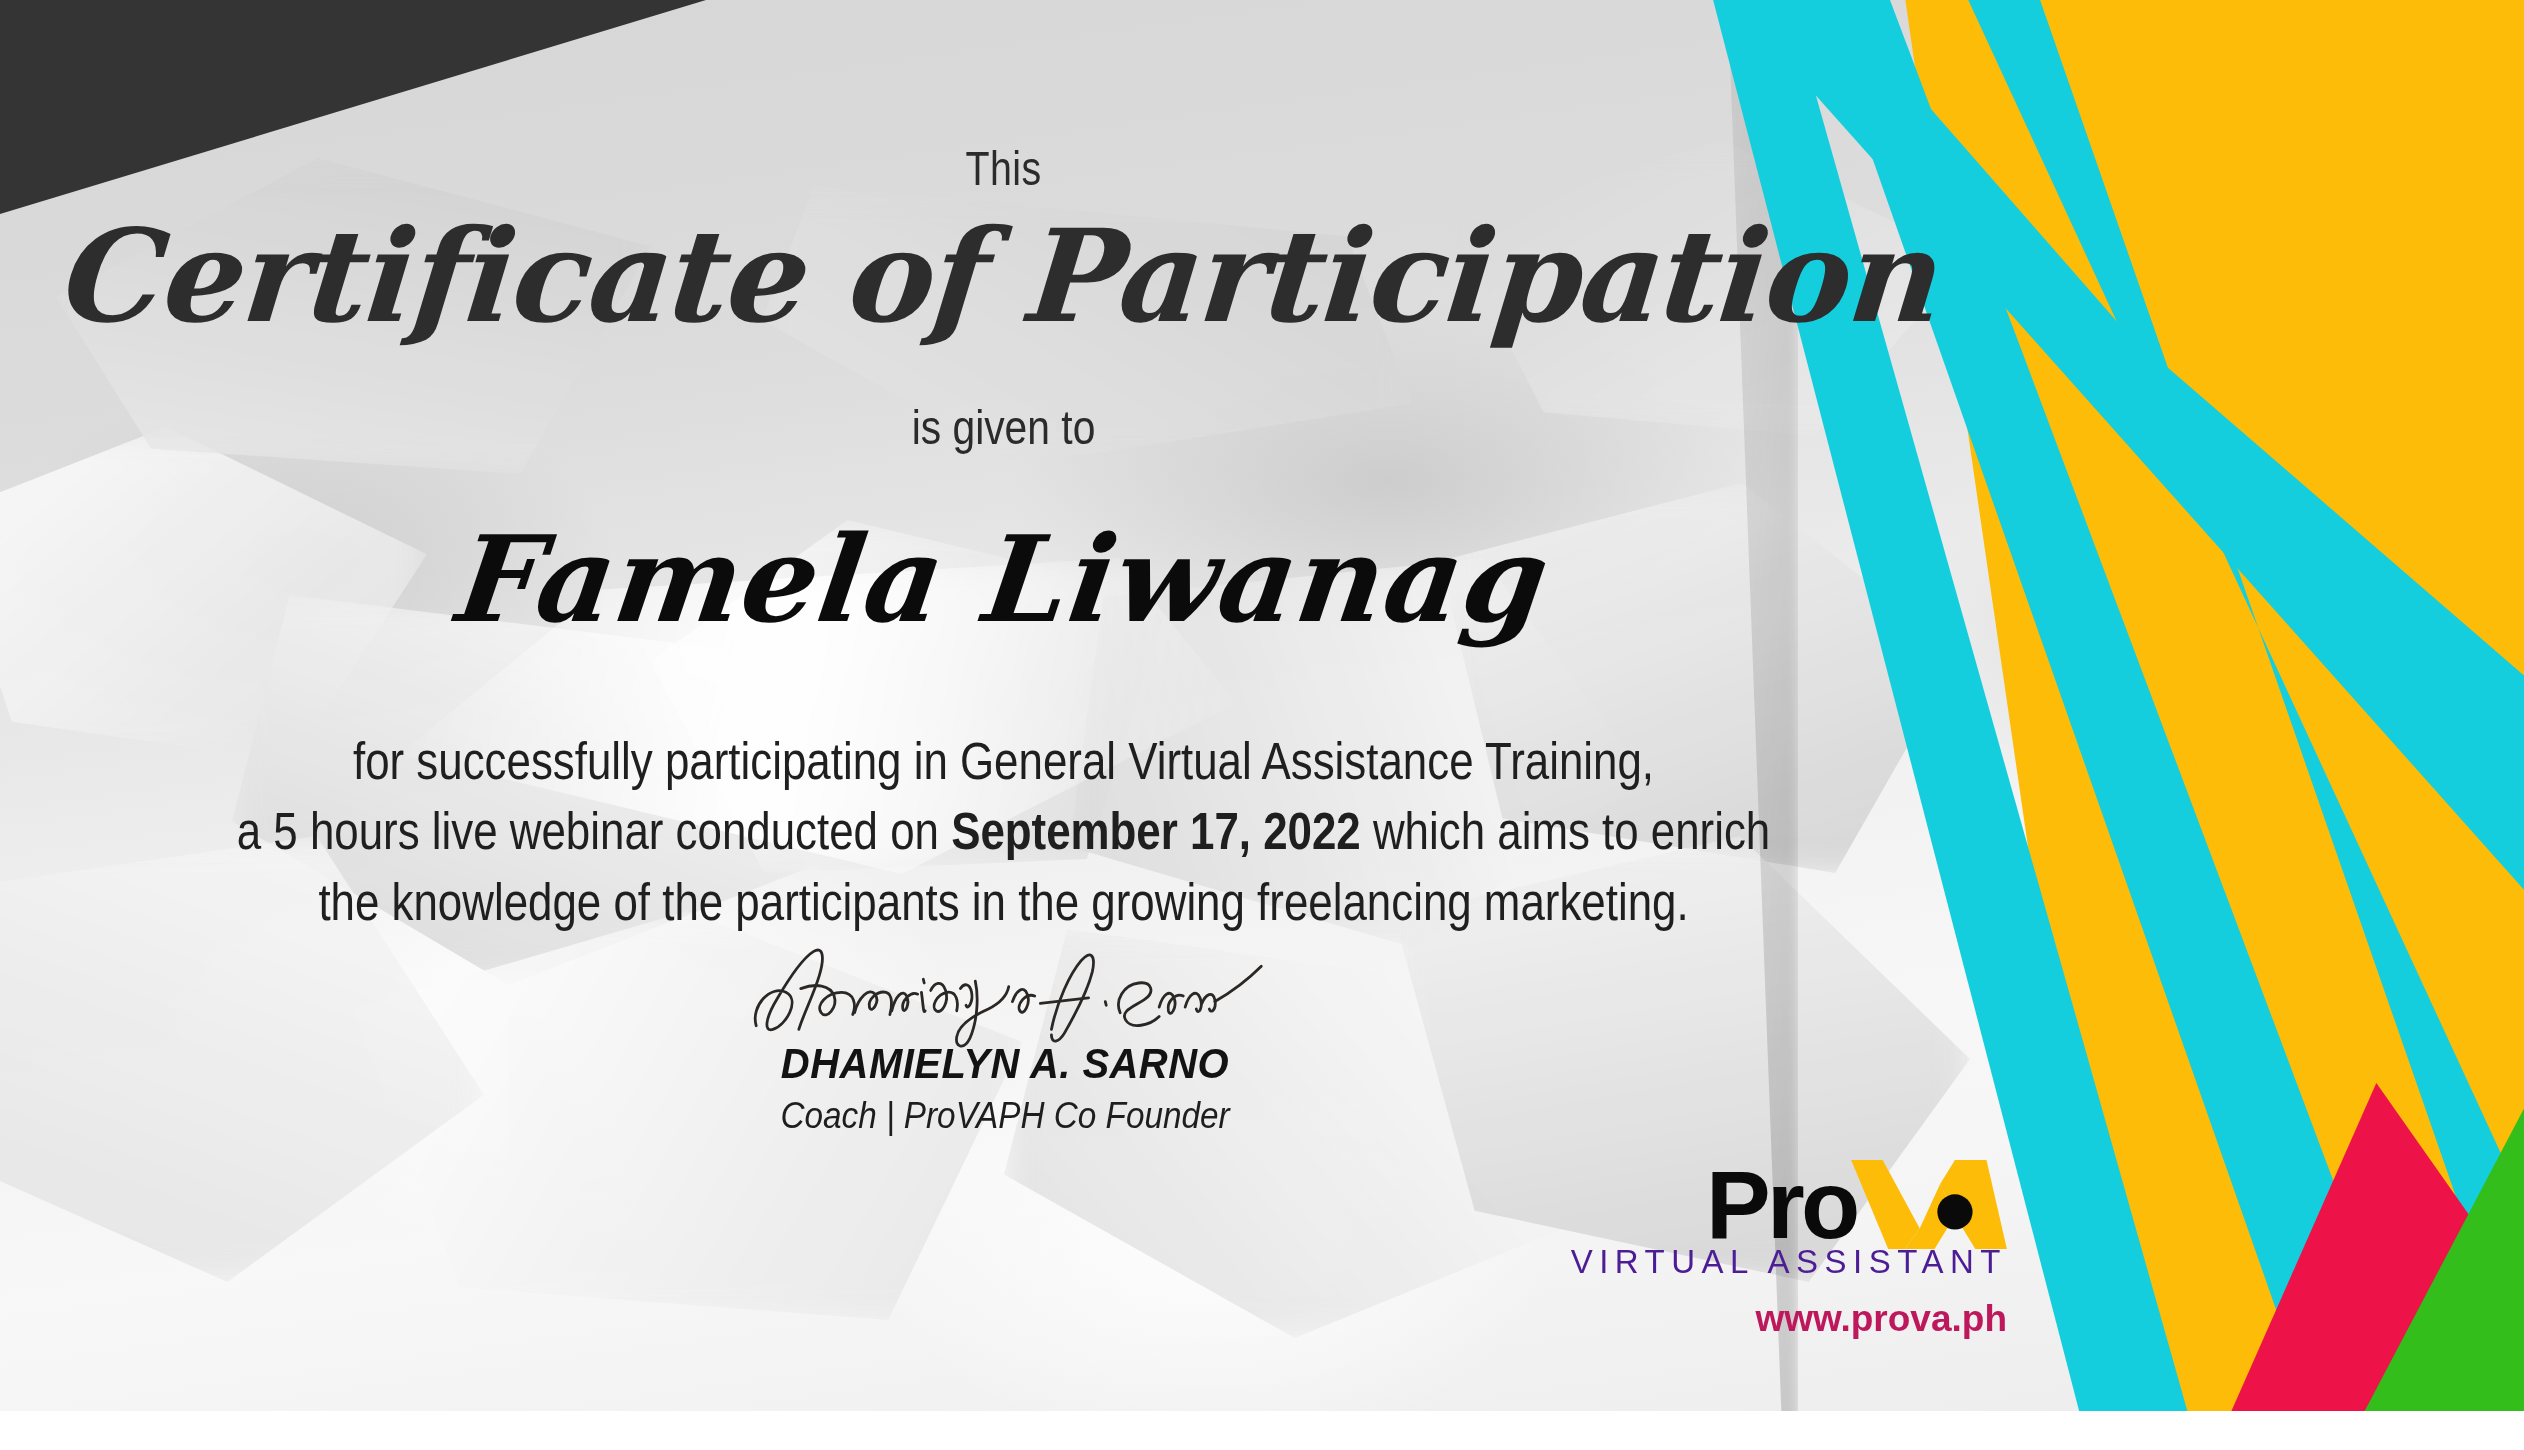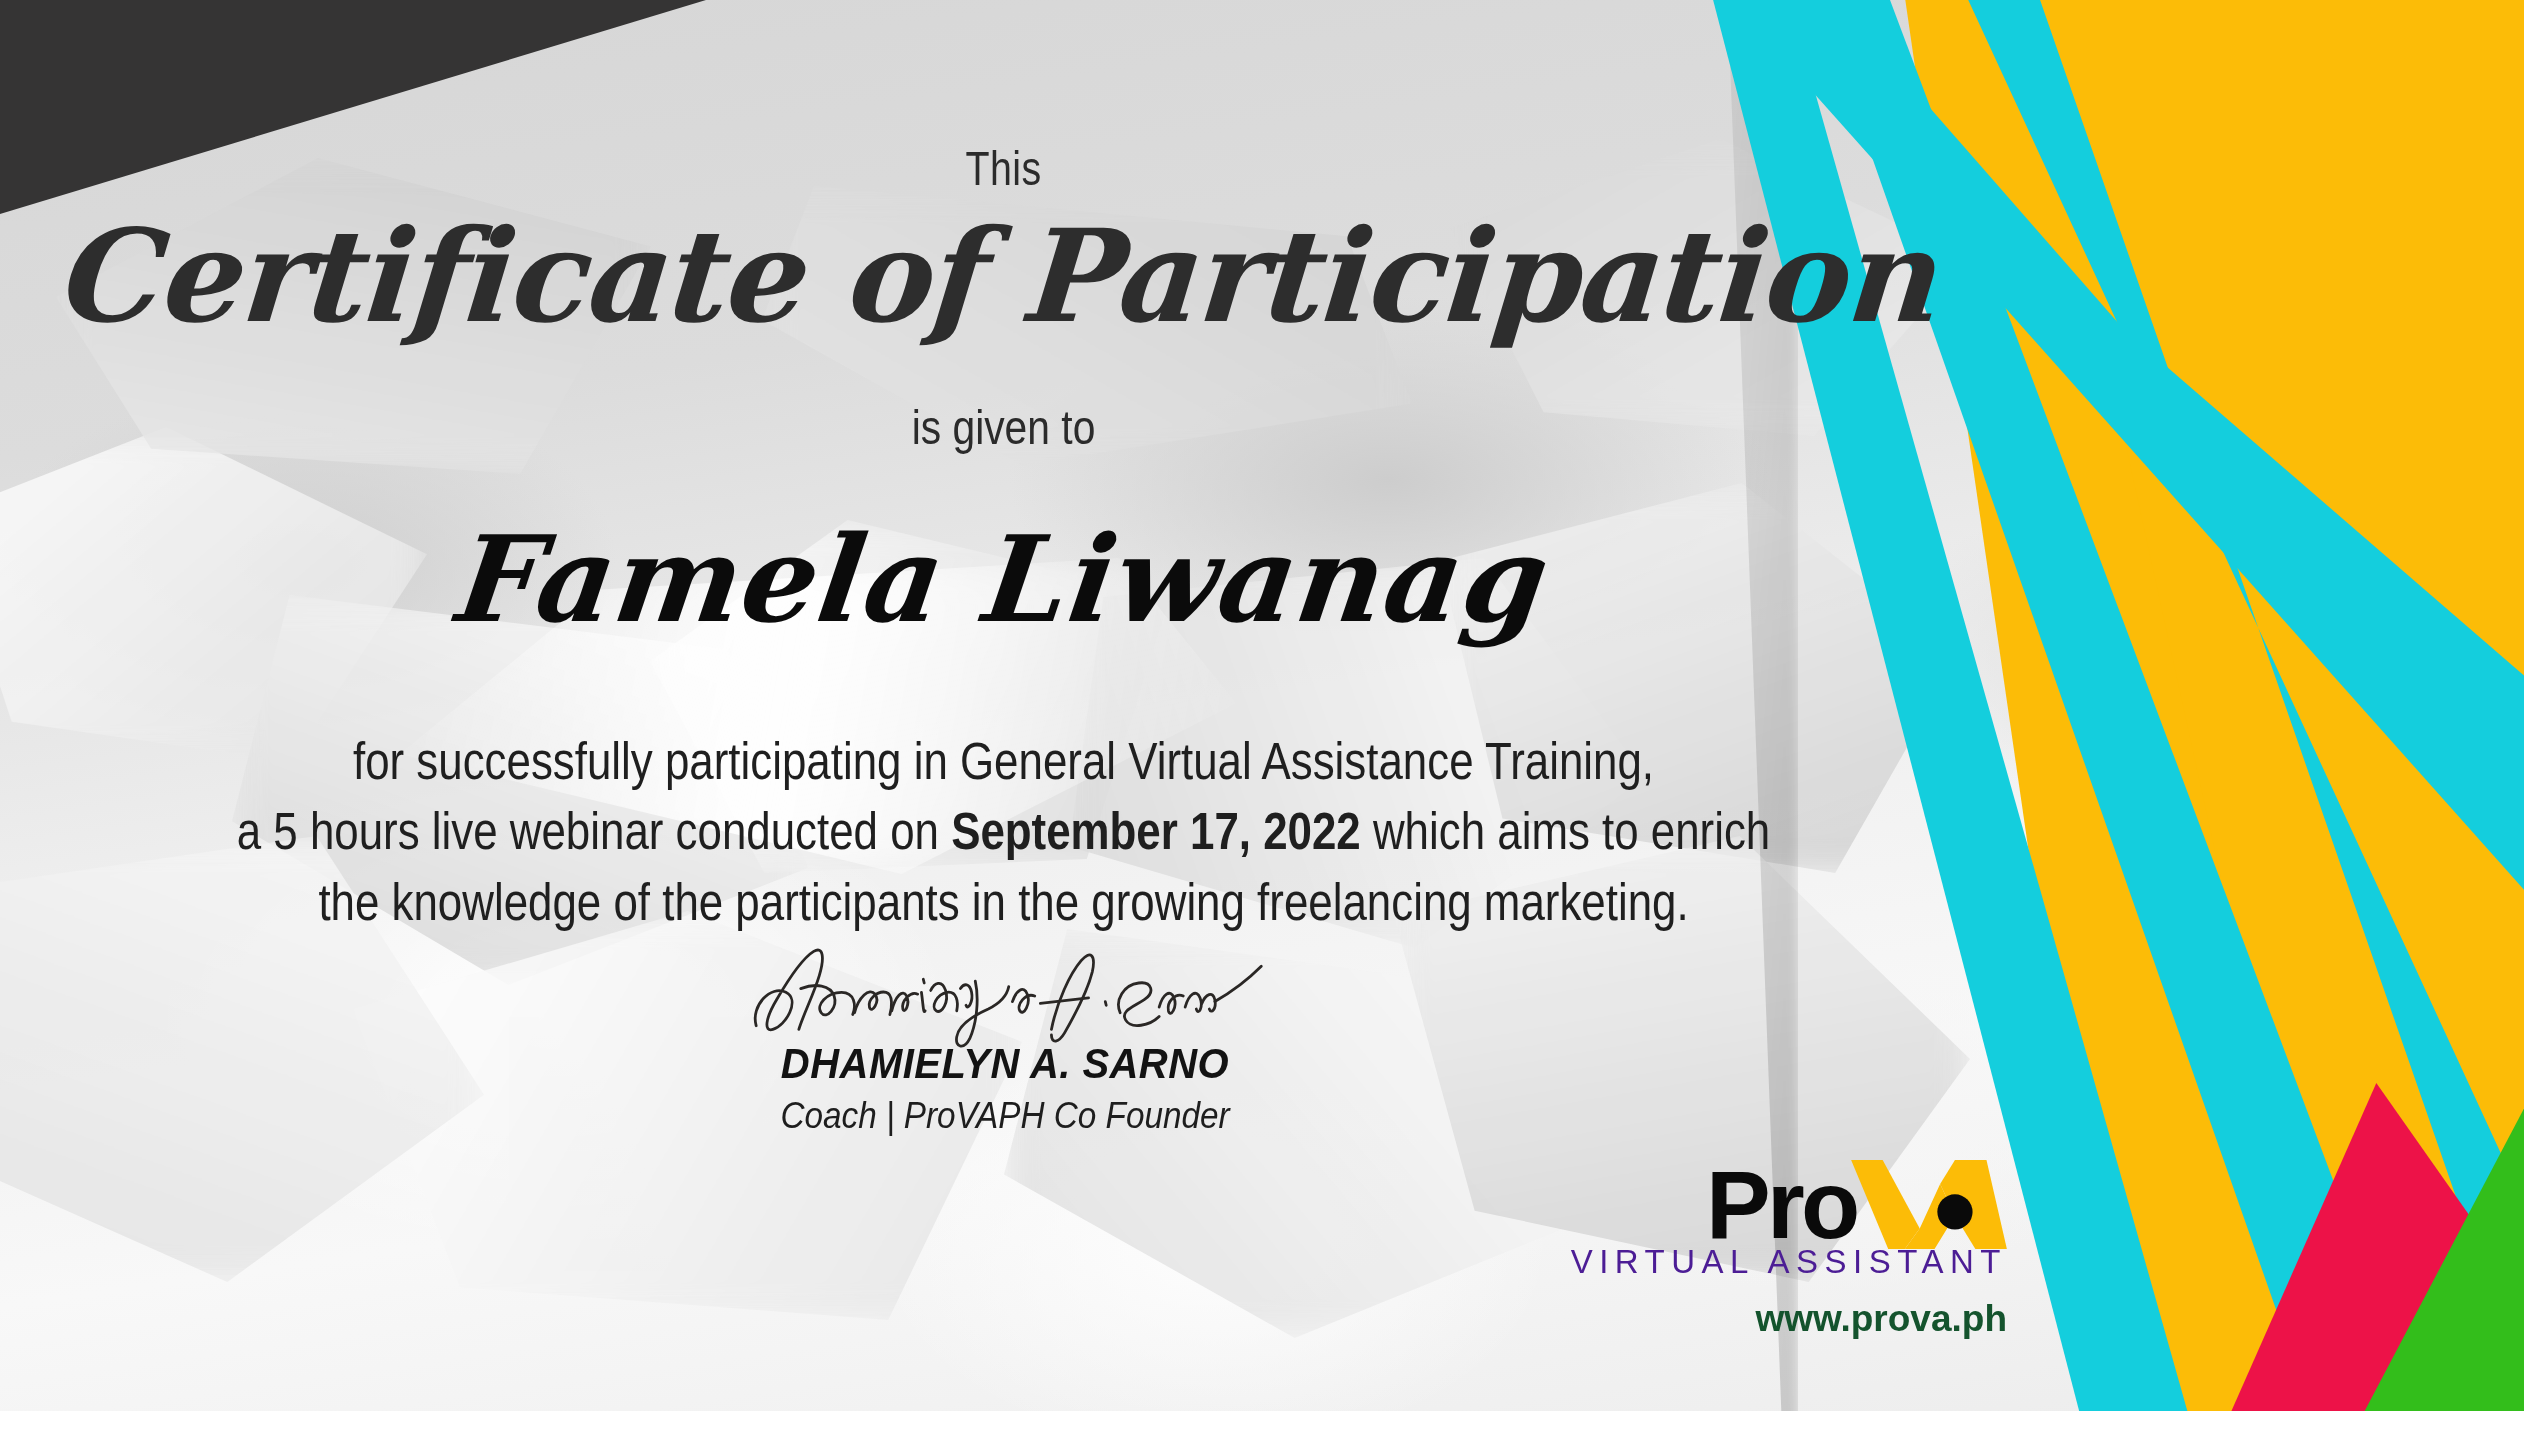--- a/index.html
+++ b/index.html
@@ -262,21 +262,21 @@
     font-size: 33px;
     font-weight: 400;
     letter-spacing: 6.5px;
     color: #4c1d95;
     margin-top: -5.6px;
   }
   .logo-url {
     font-size: 37px;
     font-weight: 700;
     letter-spacing: 0px;
-    color: #14532d;
+    color: #be185d;
     margin-top: 16.7px;
   }
 </style>
 </head>
 <body>
 
 <div id="certificate">
 
   <div class="bg-base"></div>
   <div class="poly b1"></div>

